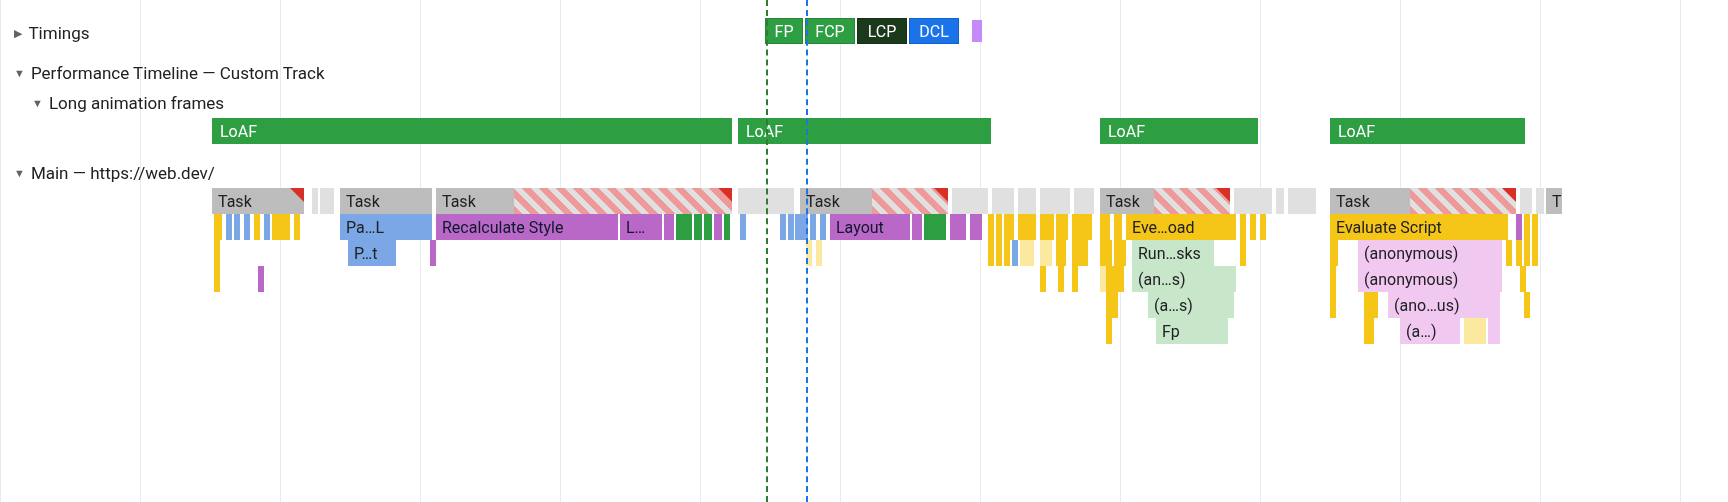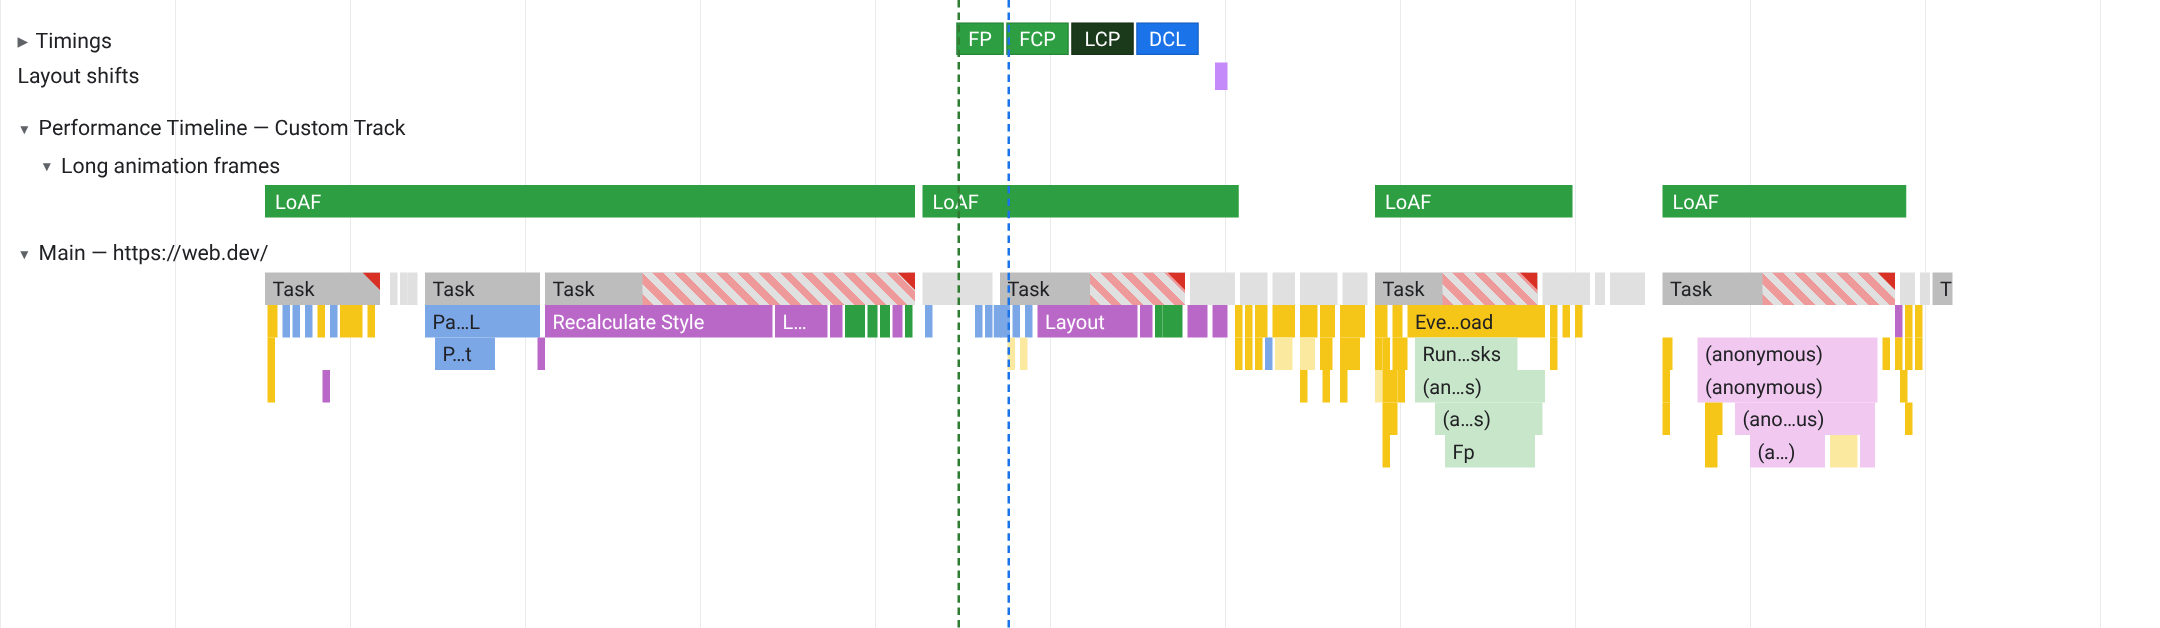--- a/index.html
+++ b/index.html
@@ -109,21 +109,21 @@
   );
 }
 .flame-bar.task .corner {
   position: absolute;
   top: 0; right: 0;
   width: 0; height: 0;
   border-top: 14px solid #d93025;
   border-left: 14px solid transparent;
 }
 .flame-bar.blue { background: #7ba7e6; }
-.flame-bar.purple { background: #ba68c8; color:#ffffff;}
+.flame-bar.purple { background: #ba68c8; color:#0f172a;}
 .flame-bar.green { background: #2e9e42; }
 .flame-bar.green-light { background: #c8e6c9; }
 .flame-bar.yellow { background: #f5c518; }
 .flame-bar.yellow-light { background: #fce9a0; }
 .flame-bar.pink-light { background: #f1c8f0; }
 .flame-bar.gray-light { background: #e0e0e0; }
 .dash-line {
   position: absolute;
   top: 0;
   bottom: 0;
@@ -154,23 +154,20 @@
       <span>Timings</span>
     </div>
     <div id="timing-markers">
         <div class="timing-marker" style="left: 765px; width: 38px; background: rgb(46, 158, 66);">FP</div>
         <div class="timing-marker" style="left: 805px; width: 50px; background: rgb(46, 158, 66);">FCP</div>
         <div class="timing-marker" style="left: 857px; width: 50px; background: rgb(27, 58, 27);">LCP</div>
         <div class="timing-marker" style="left: 909px; width: 50px; background: rgb(26, 115, 232);">DCL</div>
       </div>
   </div>
 
-  <div class="track-header">
-    <span>Layout shifts</span>
-  </div>
   <div class="lane" id="layout-shift-lane" style="margin-top:-26px; height:26px;">
       <div class="layout-shift-mark" style="left: 972px; top: 0px;"></div>
     </div>
 
   <div style="height:12px"></div>
 
   <div class="track-header">
     <span class="disclosure">▼</span>
     <span>Performance Timeline — Custom Track</span>
   </div>
@@ -286,20 +283,23 @@
         <div class="flame-bar yellow" style="left: 1056px; width: 12px;"></div>
         <div class="flame-bar yellow" style="left: 1072px; width: 20px;"></div>
         <div class="flame-bar yellow" style="left: 1100px; width: 10px;"></div>
         <div class="flame-bar yellow" style="left: 1114px; width: 8px;"></div>
         <div class="flame-bar yellow" style="left: 1126px; width: 110px;">
           <span style="position: relative; z-index: 2;">Eve…oad</span>
         </div>
         <div class="flame-bar yellow" style="left: 1240px; width: 6px;"></div>
         <div class="flame-bar yellow" style="left: 1250px; width: 6px;"></div>
         <div class="flame-bar yellow" style="left: 1260px; width: 6px;"></div>
+        <div class="flame-bar yellow" style="left: 1330px; width: 178px;">
+          <span style="position: relative; z-index: 2;">Evaluate Script</span>
+        </div>
         <div class="flame-bar purple" style="left: 1516px; width: 4px;"></div>
         <div class="flame-bar yellow" style="left: 1524px; width: 4px;"></div>
         <div class="flame-bar yellow" style="left: 1532px; width: 6px;"></div>
       </div>
       <div class="flame-row">
         <div class="flame-bar yellow" style="left: 214px; width: 6px;"></div>
         <div class="flame-bar blue" style="left: 348px; width: 48px;">
           <span style="position: relative; z-index: 2;">P…t</span>
         </div>
         <div class="flame-bar purple" style="left: 430px; width: 4px;"></div>

